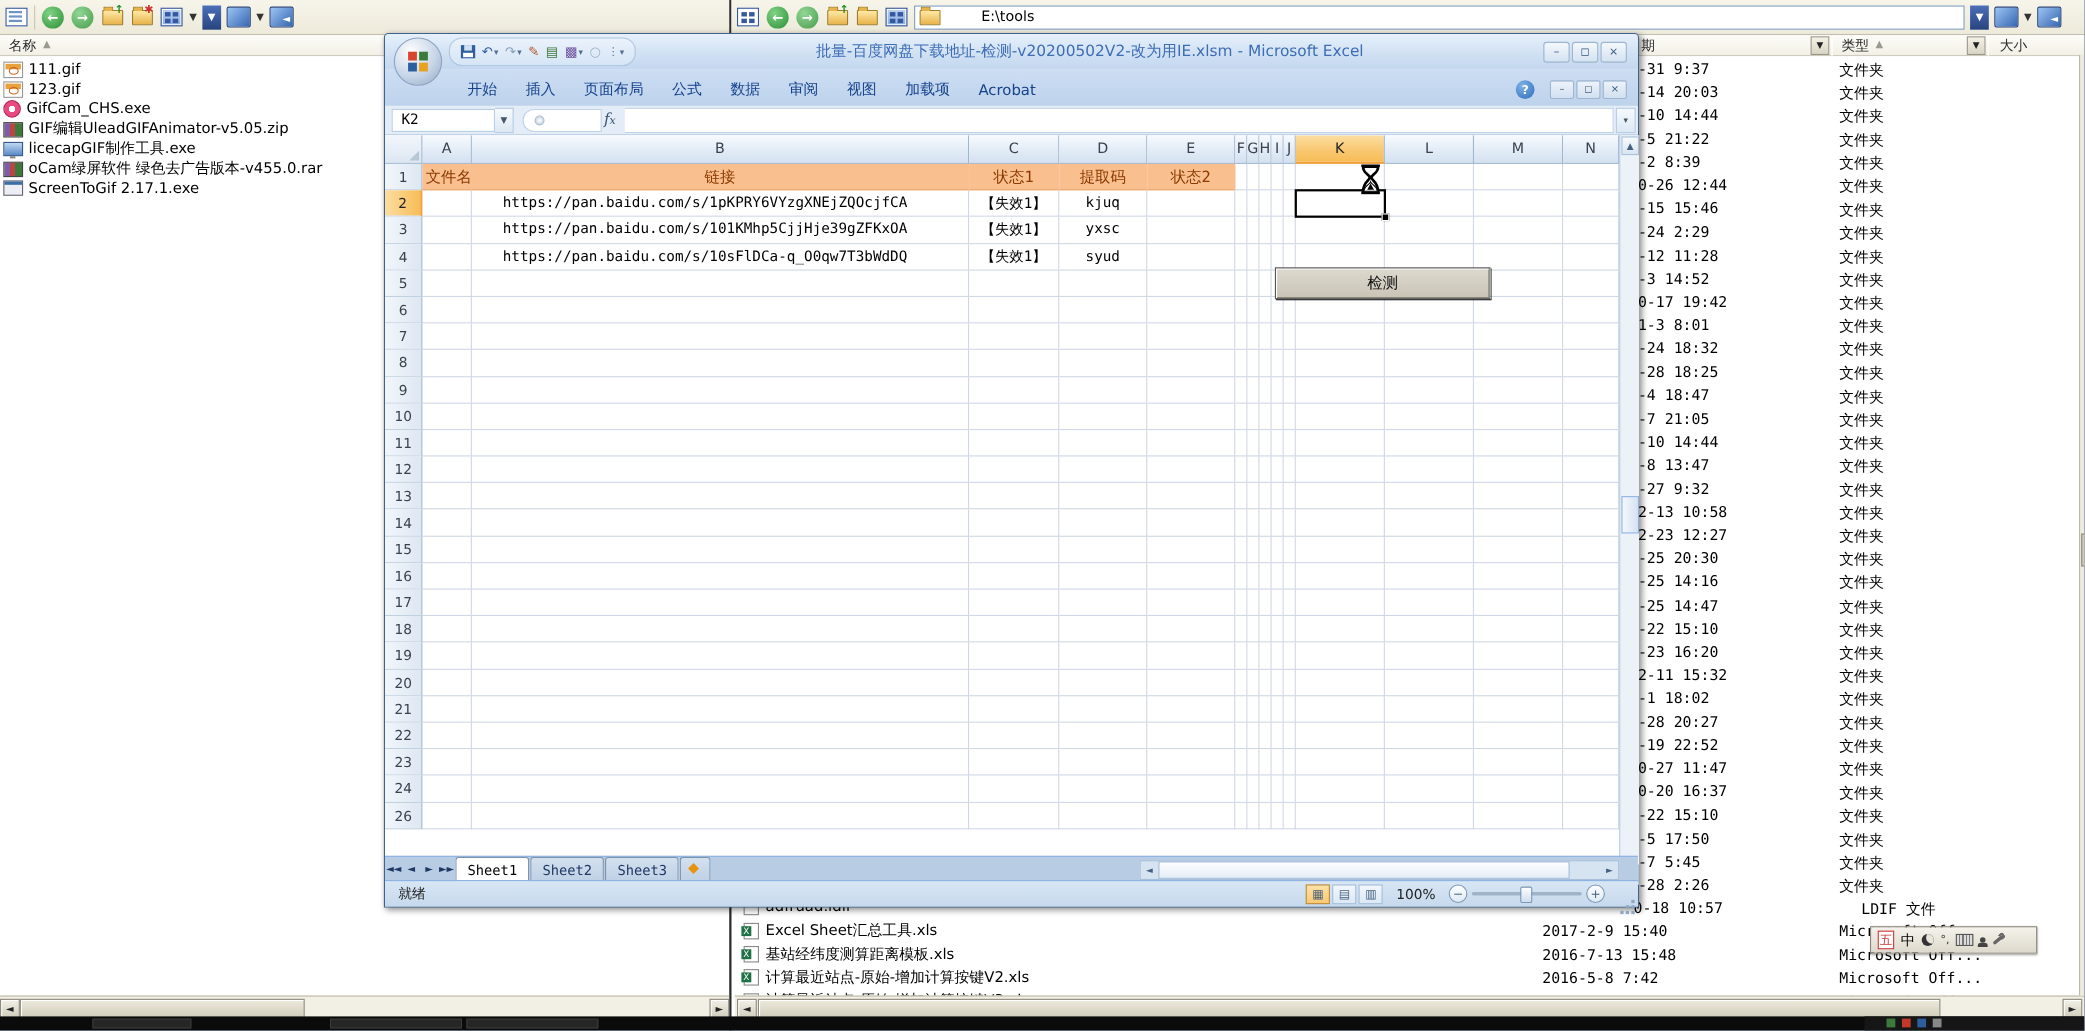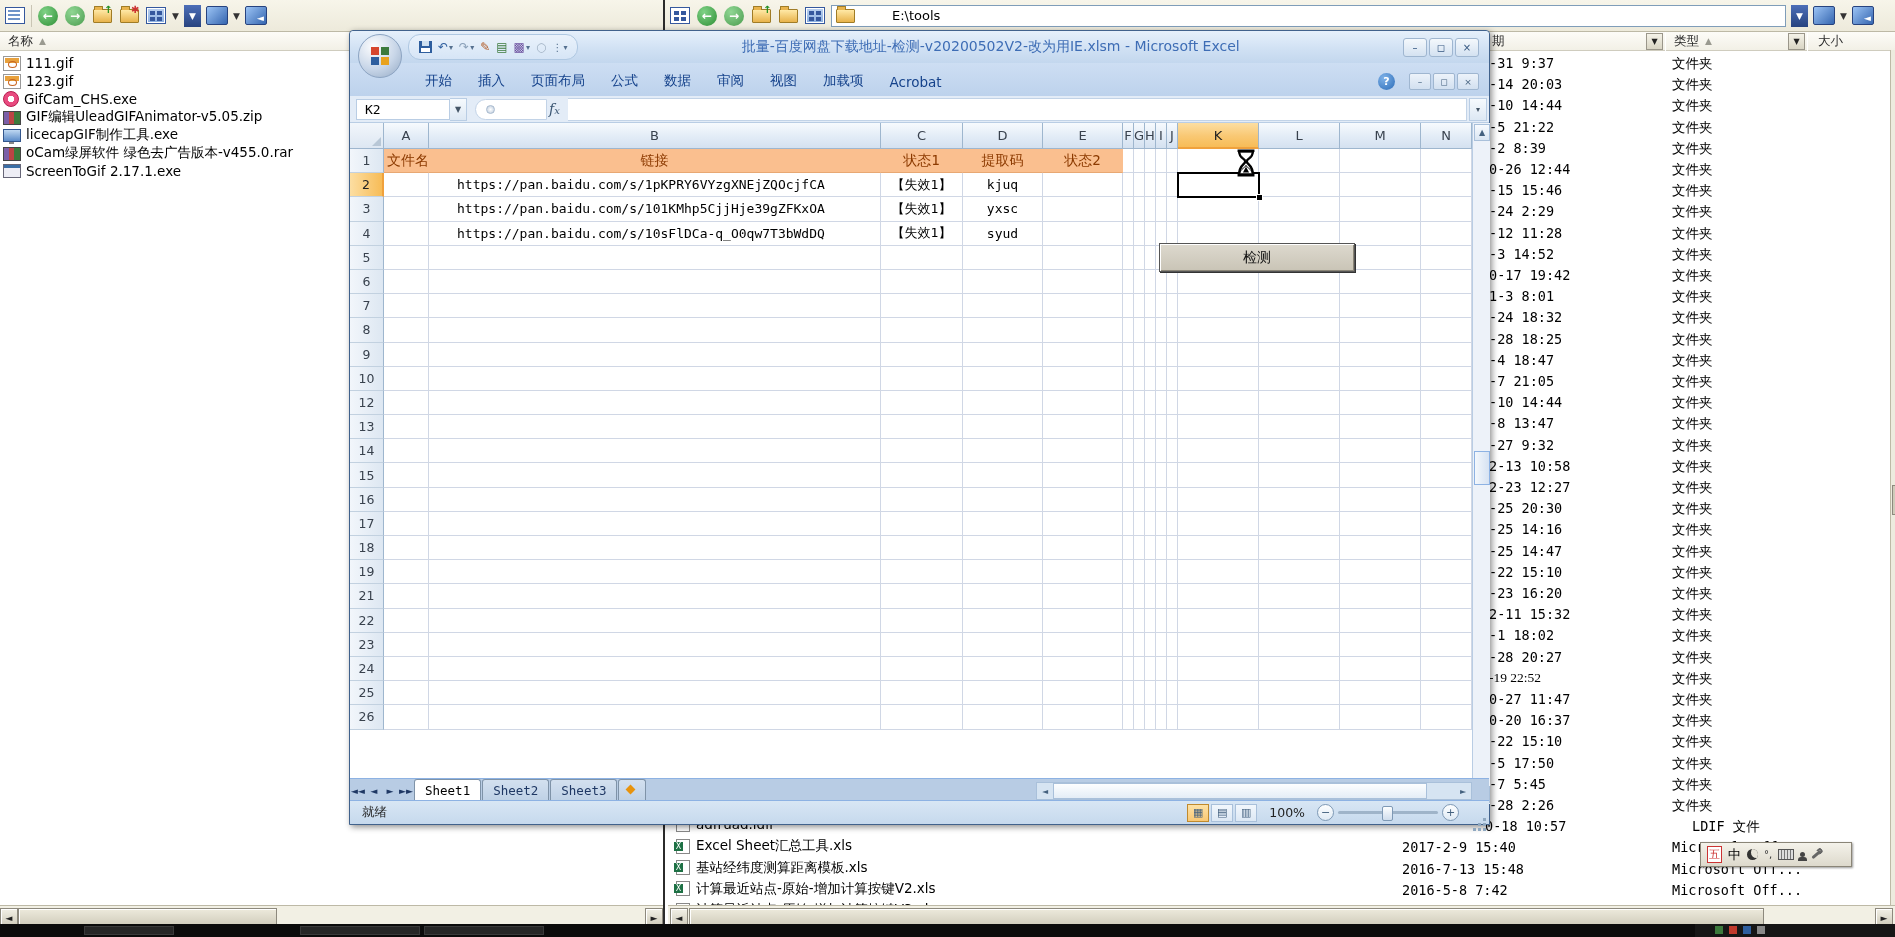--- a/index.html
+++ b/index.html
@@ -359,21 +359,21 @@
         <div class="rrow-date" style="left: 824px; top: 563.8px;">-22 15:10</div>
         <div class="rrow-type" style="left: 1007px; top: 563.8px;">文件夹</div>
         <div class="rrow-date" style="left: 824px; top: 585px;">-23 16:20</div>
         <div class="rrow-type" style="left: 1007px; top: 585px;">文件夹</div>
         <div class="rrow-date" style="left: 824px; top: 606.2px;">2-11 15:32</div>
         <div class="rrow-type" style="left: 1007px; top: 606.2px;">文件夹</div>
         <div class="rrow-date" style="left: 824px; top: 627.4px;">-1 18:02</div>
         <div class="rrow-type" style="left: 1007px; top: 627.4px;">文件夹</div>
         <div class="rrow-date" style="left: 824px; top: 648.6px;">-28 20:27</div>
         <div class="rrow-type" style="left: 1007px; top: 648.6px;">文件夹</div>
-        <div class="rrow-date" style="left: 824px; top: 669.8px; font-family: Liberation Serif, serif;">-19 22:52</div>
+        <div class="rrow-date" style="left: 824px; top: 669.8px;">-19 22:52</div>
         <div class="rrow-type" style="left: 1007px; top: 669.8px;">文件夹</div>
         <div class="rrow-date" style="left: 824px; top: 691px;">0-27 11:47</div>
         <div class="rrow-type" style="left: 1007px; top: 691px;">文件夹</div>
         <div class="rrow-date" style="left: 824px; top: 712.2px;">0-20 16:37</div>
         <div class="rrow-type" style="left: 1007px; top: 712.2px;">文件夹</div>
         <div class="rrow-date" style="left: 824px; top: 733.4px;">-22 15:10</div>
         <div class="rrow-type" style="left: 1007px; top: 733.4px;">文件夹</div>
         <div class="rrow-date" style="left: 824px; top: 754.6px;">-5 17:50</div>
         <div class="rrow-type" style="left: 1007px; top: 754.6px;">文件夹</div>
         <div class="rrow-date" style="left: 824px; top: 775.8px;">-7 5:45</div>
@@ -681,20 +681,37 @@
             <div class="xcell" style="width: 11px;"></div>
             <div class="xcell" style="width: 11px;"></div>
             <div class="xcell" style="width: 11px;"></div>
             <div class="xcell" style="width: 11px;"></div>
             <div class="xcell" style="width: 81px;"></div>
             <div class="xcell" style="width: 81px;"></div>
             <div class="xcell" style="width: 81px;"></div>
             <div class="xcell" style="width: 51px;"></div>
           </div>
           <div class="xrow">
+            <div class="rnum">11</div>
+            <div class="xcell" style="width: 45px;"></div>
+            <div class="xcell" style="width: 452px;"></div>
+            <div class="xcell" style="width: 82px;"></div>
+            <div class="xcell" style="width: 80px;"></div>
+            <div class="xcell" style="width: 80px;"></div>
+            <div class="xcell" style="width: 11px;"></div>
+            <div class="xcell" style="width: 11px;"></div>
+            <div class="xcell" style="width: 11px;"></div>
+            <div class="xcell" style="width: 11px;"></div>
+            <div class="xcell" style="width: 11px;"></div>
+            <div class="xcell" style="width: 81px;"></div>
+            <div class="xcell" style="width: 81px;"></div>
+            <div class="xcell" style="width: 81px;"></div>
+            <div class="xcell" style="width: 51px;"></div>
+          </div>
+          <div class="xrow">
             <div class="rnum">12</div>
             <div class="xcell" style="width: 45px;"></div>
             <div class="xcell" style="width: 452px;"></div>
             <div class="xcell" style="width: 82px;"></div>
             <div class="xcell" style="width: 80px;"></div>
             <div class="xcell" style="width: 80px;"></div>
             <div class="xcell" style="width: 11px;"></div>
             <div class="xcell" style="width: 11px;"></div>
             <div class="xcell" style="width: 11px;"></div>
             <div class="xcell" style="width: 11px;"></div>
@@ -817,20 +834,37 @@
             <div class="xcell" style="width: 11px;"></div>
             <div class="xcell" style="width: 11px;"></div>
             <div class="xcell" style="width: 11px;"></div>
             <div class="xcell" style="width: 11px;"></div>
             <div class="xcell" style="width: 81px;"></div>
             <div class="xcell" style="width: 81px;"></div>
             <div class="xcell" style="width: 81px;"></div>
             <div class="xcell" style="width: 51px;"></div>
           </div>
           <div class="xrow">
+            <div class="rnum">20</div>
+            <div class="xcell" style="width: 45px;"></div>
+            <div class="xcell" style="width: 452px;"></div>
+            <div class="xcell" style="width: 82px;"></div>
+            <div class="xcell" style="width: 80px;"></div>
+            <div class="xcell" style="width: 80px;"></div>
+            <div class="xcell" style="width: 11px;"></div>
+            <div class="xcell" style="width: 11px;"></div>
+            <div class="xcell" style="width: 11px;"></div>
+            <div class="xcell" style="width: 11px;"></div>
+            <div class="xcell" style="width: 11px;"></div>
+            <div class="xcell" style="width: 81px;"></div>
+            <div class="xcell" style="width: 81px;"></div>
+            <div class="xcell" style="width: 81px;"></div>
+            <div class="xcell" style="width: 51px;"></div>
+          </div>
+          <div class="xrow">
             <div class="rnum">21</div>
             <div class="xcell" style="width: 45px;"></div>
             <div class="xcell" style="width: 452px;"></div>
             <div class="xcell" style="width: 82px;"></div>
             <div class="xcell" style="width: 80px;"></div>
             <div class="xcell" style="width: 80px;"></div>
             <div class="xcell" style="width: 11px;"></div>
             <div class="xcell" style="width: 11px;"></div>
             <div class="xcell" style="width: 11px;"></div>
             <div class="xcell" style="width: 11px;"></div>
@@ -869,37 +903,20 @@
             <div class="xcell" style="width: 11px;"></div>
             <div class="xcell" style="width: 11px;"></div>
             <div class="xcell" style="width: 11px;"></div>
             <div class="xcell" style="width: 81px;"></div>
             <div class="xcell" style="width: 81px;"></div>
             <div class="xcell" style="width: 81px;"></div>
             <div class="xcell" style="width: 51px;"></div>
           </div>
           <div class="xrow">
             <div class="rnum">24</div>
-            <div class="xcell" style="width: 45px;"></div>
-            <div class="xcell" style="width: 452px;"></div>
-            <div class="xcell" style="width: 82px;"></div>
-            <div class="xcell" style="width: 80px;"></div>
-            <div class="xcell" style="width: 80px;"></div>
-            <div class="xcell" style="width: 11px;"></div>
-            <div class="xcell" style="width: 11px;"></div>
-            <div class="xcell" style="width: 11px;"></div>
-            <div class="xcell" style="width: 11px;"></div>
-            <div class="xcell" style="width: 11px;"></div>
-            <div class="xcell" style="width: 81px;"></div>
-            <div class="xcell" style="width: 81px;"></div>
-            <div class="xcell" style="width: 81px;"></div>
-            <div class="xcell" style="width: 51px;"></div>
-          </div>
-          <div class="xrow">
-            <div class="rnum">25</div>
             <div class="xcell" style="width: 45px;"></div>
             <div class="xcell" style="width: 452px;"></div>
             <div class="xcell" style="width: 82px;"></div>
             <div class="xcell" style="width: 80px;"></div>
             <div class="xcell" style="width: 80px;"></div>
             <div class="xcell" style="width: 11px;"></div>
             <div class="xcell" style="width: 11px;"></div>
             <div class="xcell" style="width: 11px;"></div>
             <div class="xcell" style="width: 11px;"></div>
             <div class="xcell" style="width: 11px;"></div>

